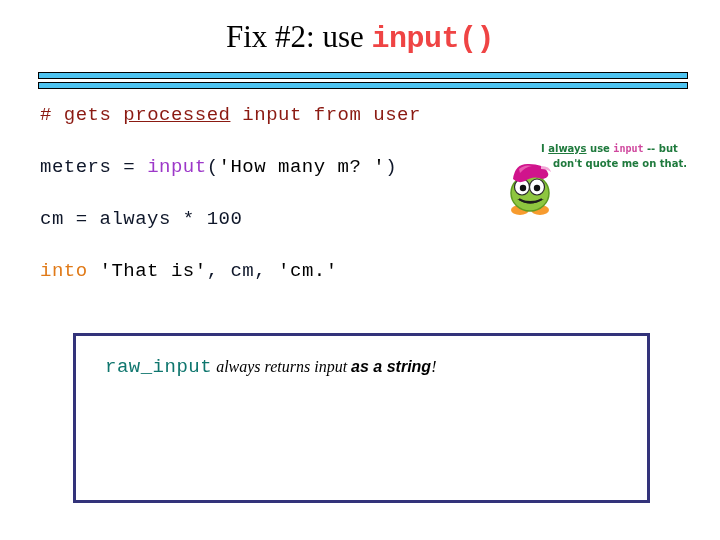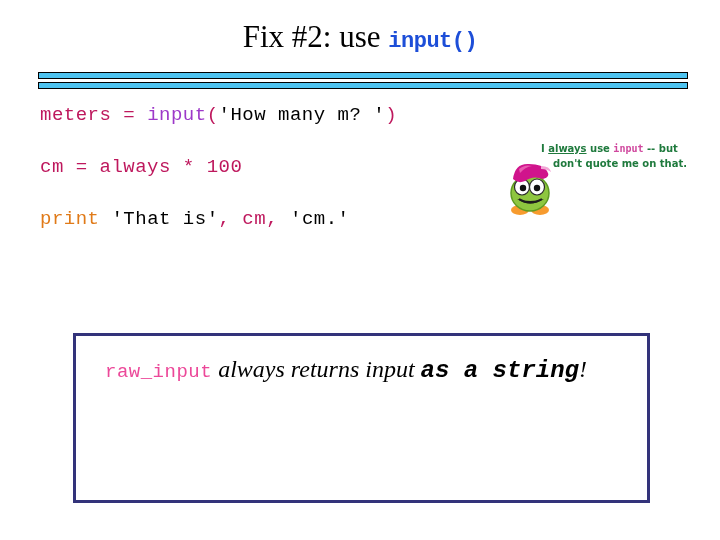--- a/index.html
+++ b/index.html
@@ -24,22 +24,22 @@
     text-align: center;
     font-family: "Liberation Serif", serif;
     font-size: 31px;
     color: #000000;
     white-space: nowrap;
     line-height: 38px;
   }
   #slide-title .mono-accent {
     font-family: "Liberation Mono", monospace;
     font-weight: bold;
-    color: #1d4ed8;
-    font-size: 22px;
+    color: #ef4444;
+    font-size: 30px;
     letter-spacing: -0.5px;
   }
 
   
   #rule-group {
     position: absolute;
     left: 38px;
     top: 72px;
     width: 650px;
   }
@@ -67,21 +67,21 @@
   }
   .code-line {
     height: 52px;
     white-space: pre;
   }
   .tok-comment  { color: #8b1a12; }
   .tok-underline{ text-decoration: underline; }
   .tok-func     { color: #9d38c9; }
   .tok-string   { color: #000000; }
   .tok-kw       { color: #e07a18; }
-  .tok-plain    { color: #be185d; }
+  .tok-plain    { color: #0f172a; }
 
   
   #mascot {
     position: absolute;
     left: 503px;
     top: 157px;
     width: 54px;
     height: 60px;
   }
 
@@ -113,59 +113,60 @@
     box-sizing: border-box;
     background: #ffffff;
   }
   .summary-line {
     position: absolute;
     white-space: nowrap;
     color: #000000;
   }
   .summary-line .sum-mono {
     font-family: "Liberation Mono", monospace;
-    color: #ec4899;
+    color: #0f766e;
     font-size: 19px;
     letter-spacing: 0.5px;
   }
   .summary-line .sum-it {
     font-family: "Liberation Serif", serif;
     font-style: italic;
-    font-size: 24px;
+    font-size: 16px;
   }
   .summary-line .sum-bi {
-    font-family: Liberation Mono, monospace;
+    font-family: Liberation Sans, sans-serif;
     font-style: italic;
     font-weight: bold;
-    font-size: 24px;
+    font-size: 16px;
   }
   #summary-line-1 { left: 29px; top: 20px; }
   #summary-line-2 { left: 26px; top: 70px; }
   #summary-line-3 { left: 72px; top: 120px; }
 </style>
 </head>
 <body>
 
 <div id="slide-title">
   <span>Fix #2: use </span><span class="mono-accent">input()</span>
 </div>
 
 <div id="rule-group">
   <div class="rule-bar"></div>
   <div class="rule-bar"></div>
 </div>
 
 <div id="code-block">
 
+  <div class="code-line"><span class="tok-comment"># gets </span><span class="tok-comment tok-underline">processed</span><span class="tok-comment"> input from user</span></div>
 
   <div class="code-line"><span class="tok-plain">meters = </span><span class="tok-func">input</span><span class="tok-plain">(</span><span class="tok-string">'How many m? '</span><span class="tok-plain">)</span></div>
 
   <div class="code-line"><span class="tok-plain">cm = always * 100</span></div>
 
-  <div class="code-line"><span class="tok-kw">print</span><span class="tok-plain"> </span><span class="tok-string">'That is'</span><span class="tok-plain">, </span><span class="tok-plain">cm</span><span class="tok-plain">, </span><span class="tok-string">'cm.'</span></div>
+  <div class="code-line"><span class="tok-kw">into</span><span class="tok-plain"> </span><span class="tok-string">'That is'</span><span class="tok-plain">, </span><span class="tok-plain">cm</span><span class="tok-plain">, </span><span class="tok-string">'cm.'</span></div>
 
 </div>
 
 <div id="mascot">
   <svg width="54" height="60" viewBox="0 0 54 60">
 
     <ellipse cx="17" cy="53" rx="9" ry="5" fill="#f79b2e"></ellipse>
     <ellipse cx="37" cy="53" rx="9" ry="5" fill="#f79b2e"></ellipse>
 
     <ellipse cx="27" cy="36" rx="19" ry="18" fill="#8ec63f"></ellipse>

